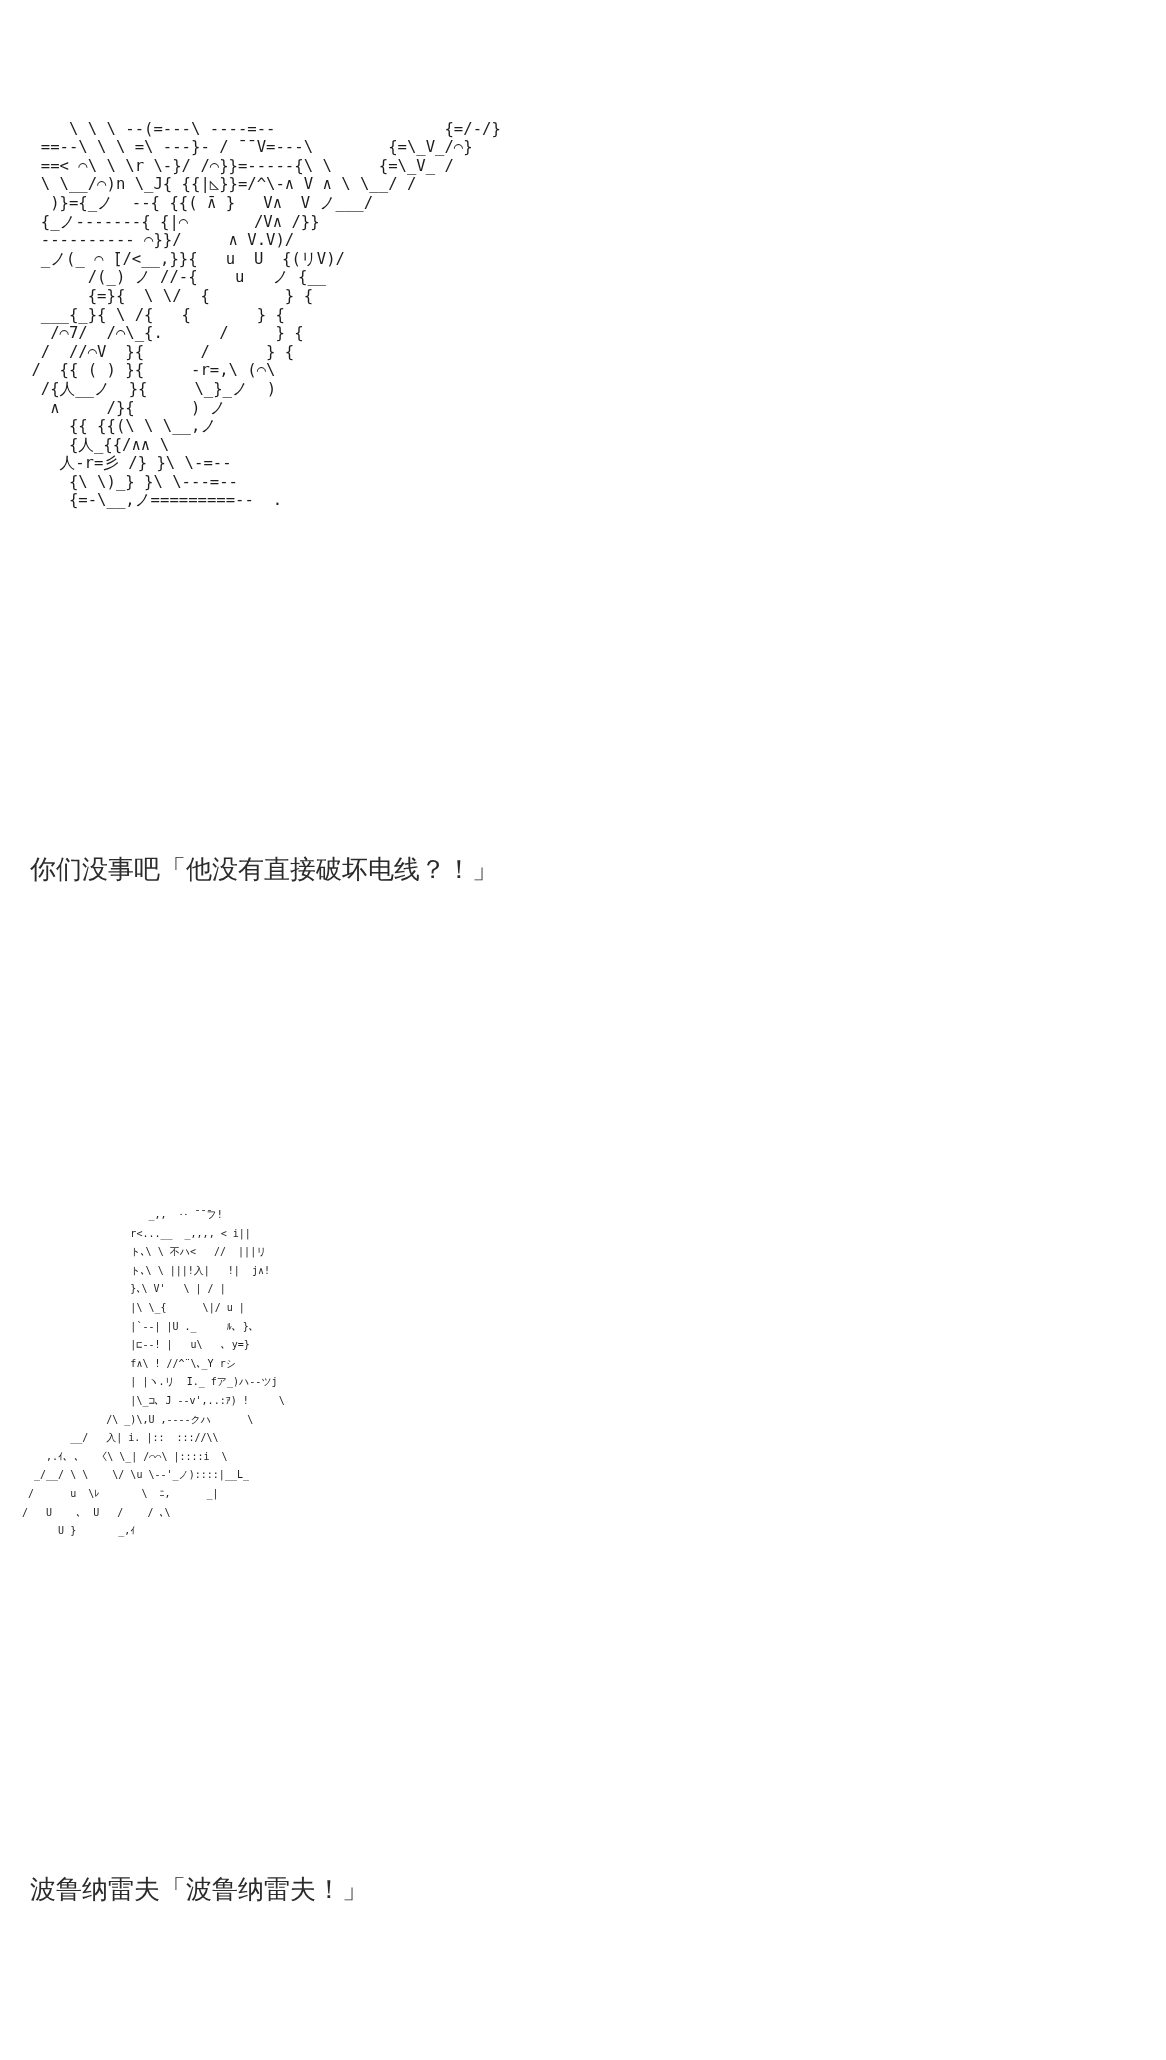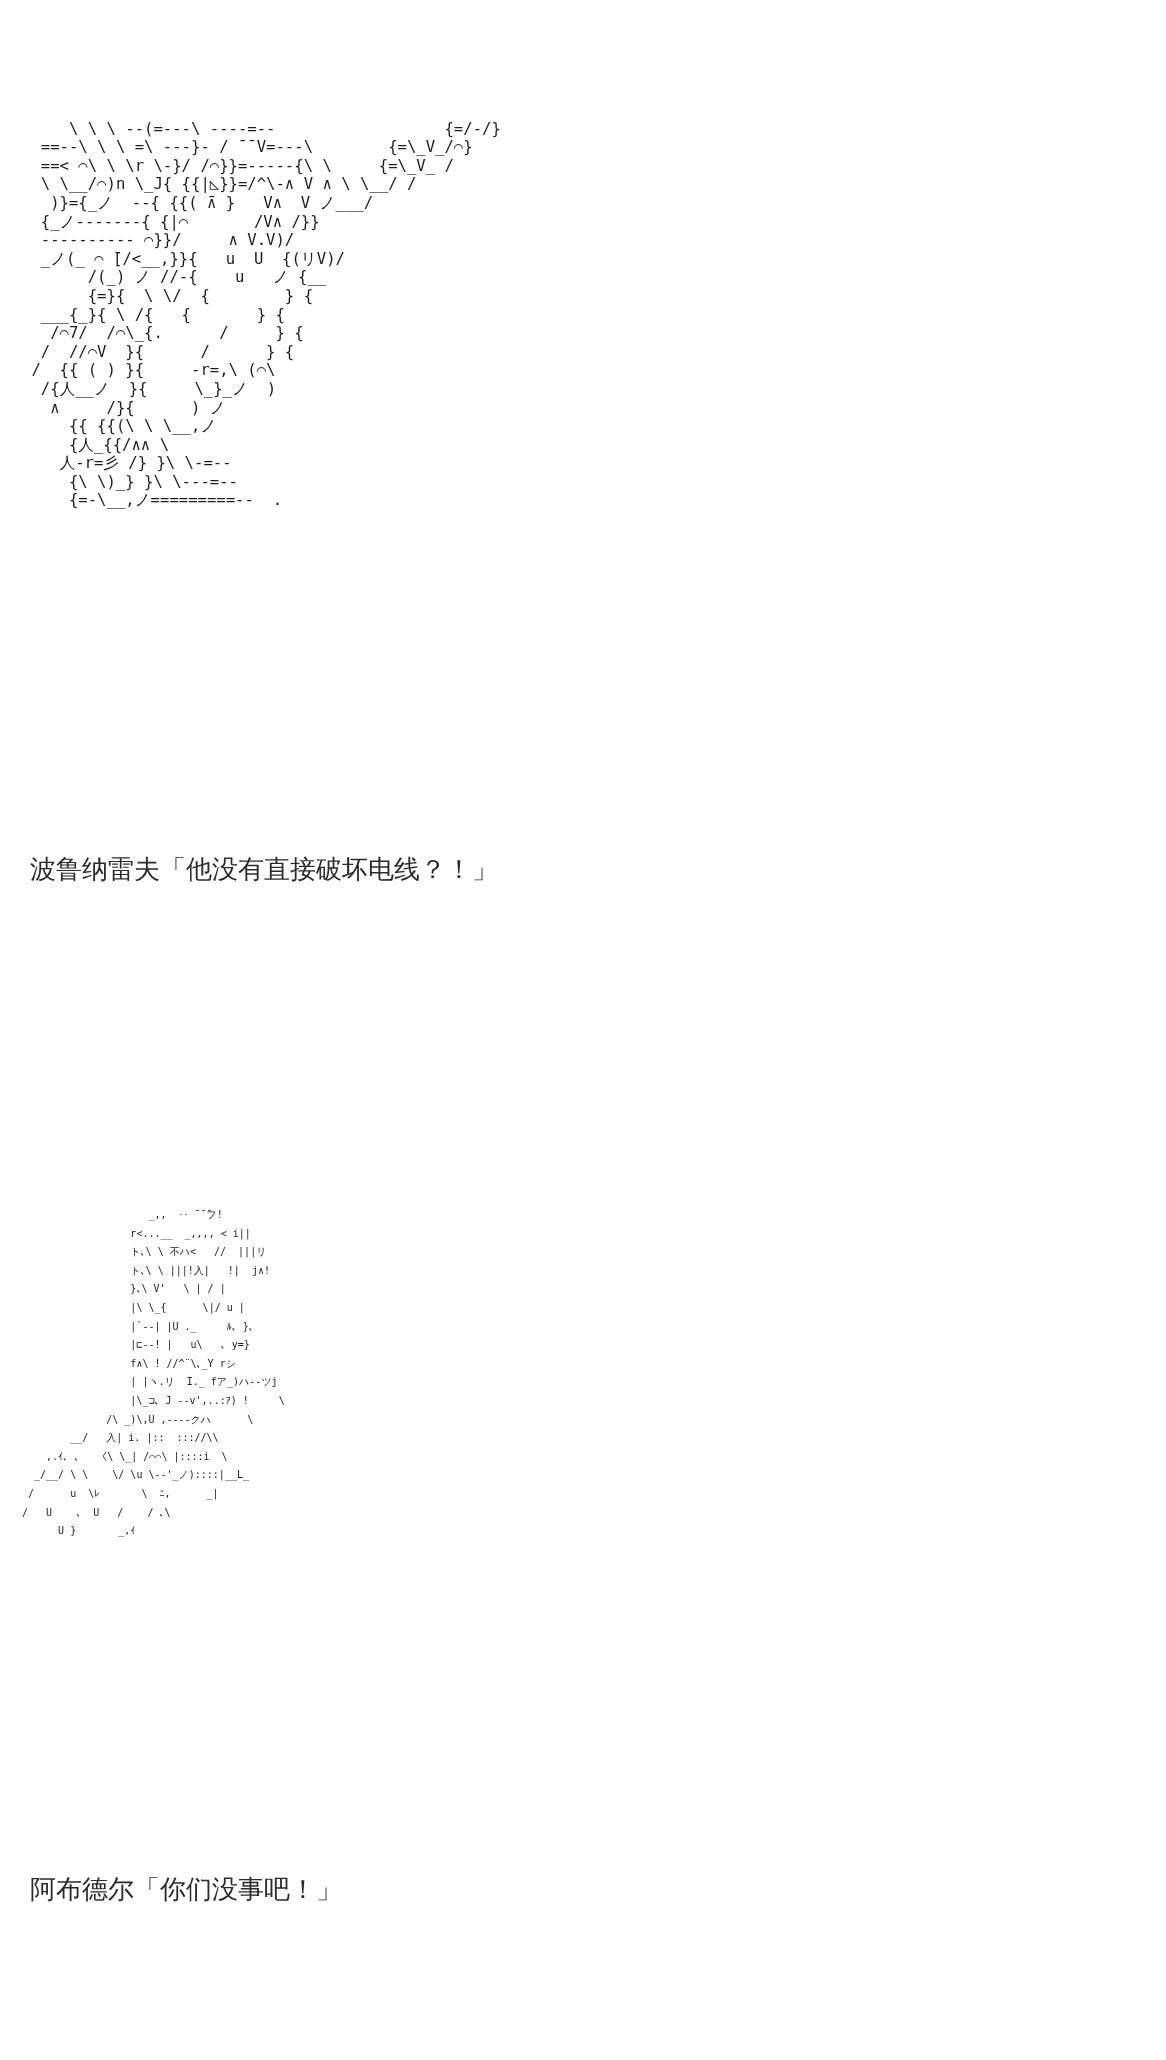--- a/index.html
+++ b/index.html
@@ -80,36 +80,36 @@
   /  //⌒V  }{      /      } {
  /  {{ ( ) }{     -r=,\ (⌒\
   /{人__ノ  }{     \_}_ノ  )
    ∧     /}{      ) ノ
      {{ {{(\ \ \__,ノ
      {人_{{/∧∧ \
     人-r=彡 /} }\ \-=--
      {\ \)_} }\ \---=--
      {=-\__,ノ=========--  .</pre>
 
-  <div class="dialogue dialogue-1">波鲁纳雷夫「他没有直接破坏电线？！」</div>
+  <div class="dialogue dialogue-1">你们没事吧「他没有直接破坏电线？！」</div>
 
   <pre class="aa-block aa-2">                     _,,  ‥ ̄ ̄ ̄フ!
                   r&lt;...__  _,,,, &lt; i||
                   ト､\ \ 不ハ&lt;   //  |||リ
                   ト､\ \ |||!入|   !|  j∧!
                   }､\ V'   \ | / |
                   |\ \_{      \|/ u |
                   |`--| |U ._     ﾙ､ }､
                   |⊏--! |   u\   ､ y=}
                   f∧\ ! //^¨\､_Y rシ
                   | |ヽ.リ  I._ fア_)ハ--ツj
                   |\_⊐､ J --v',..:ｱ) !     \
               /\ _)\,U ,----クハ      \
         __/   入| i. |::  ::://\\
     ,.ｲ､ ､   〈\ \_| /⌒⌒\ |::::i  \
   _/__/ \ \    \/ \u \--'_ノ)::::|__L_
  /      u  \ﾚ       \  ﾆ,      _|
 /   U    ､  U   /    / ､\
       U }       _,ｲ</pre>
 
-  <div class="dialogue dialogue-2">阿布德尔「你们没事吧！」</div>
+  <div class="dialogue dialogue-2">波鲁纳雷夫「波鲁纳雷夫！」</div>
 
 </div>
 
 </body></html>

